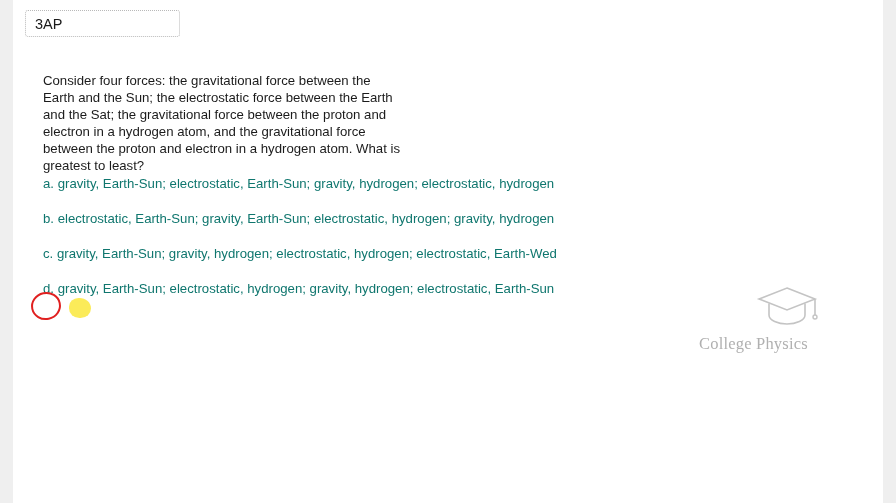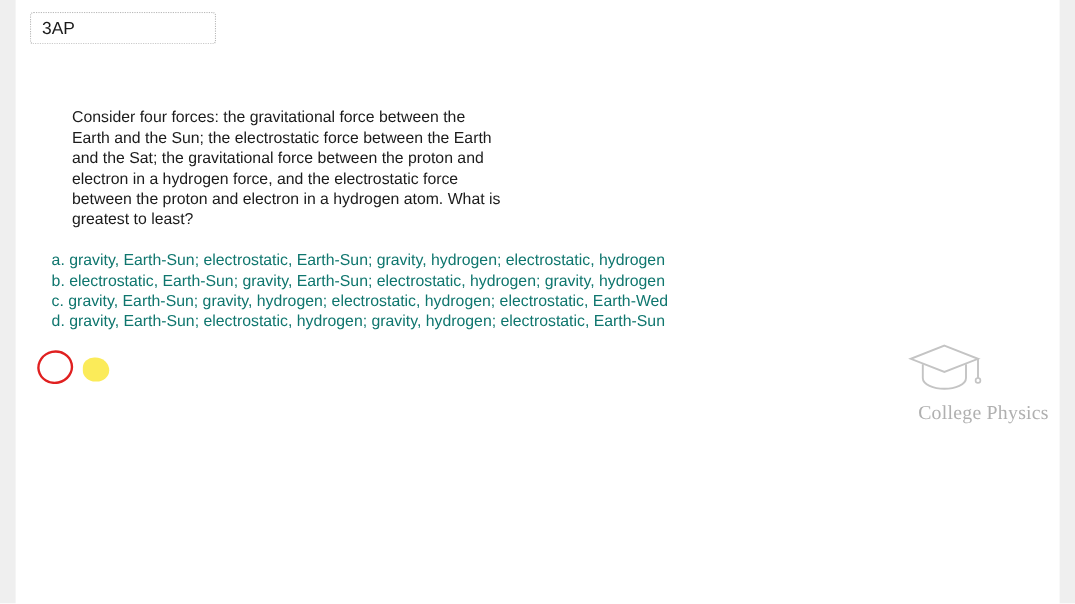--- a/index.html
+++ b/index.html
@@ -57,35 +57,35 @@
     position: absolute;
     left: 43px;
     top: 72px;
     width: 700px;
   }
   .stem {
     font-size: 13.2px;
     line-height: 17px;
     color: #1b1b1b;
     width: 365px;
-    margin: 17px;
+    margin: 0;
   }
   .stem div { white-space: nowrap; }
 
   .choices {
     margin-top: 1px;
   }
   .choice {
     font-size: 13.2px;
     line-height: 17px;
     color: #0f766e;
     white-space: nowrap;
     position: relative;
   }
-  .choice.spaced { }
+  .choice.spaced { margin-top: 18px; }
 
   
   .circle-mark {
     position: absolute;
     left: 31px;
     top: 292px;
     width: 26px;
     height: 24px;
     border: 2px solid #e02020;
     border-radius: 50%;
@@ -103,21 +103,21 @@
     border-radius: 45% 55% 50% 50%;
     opacity: 0.92;
     pointer-events: none;
   }
 
   .logo {
     position: absolute;
     right: 22px;
     bottom: 14px;
     width: 175px;
-    text-align: right;
+    text-align: left;
     color: #b2b2b2;
   }
   .logo .cap {
     display: block;
     margin: 0 auto 4px auto;
     width: 64px;
     height: 48px;
   }
   .logo .name {
     font-size: 16.5px;
@@ -143,21 +143,21 @@
 
   <div class="label-box">
     <span>3AP</span>
   </div>
 
   <div class="content">
     <div class="stem">
       <div>Consider four forces: the gravitational force between the</div>
       <div>Earth and the Sun; the electrostatic force between the Earth</div>
       <div>and the Sat; the gravitational force between the proton and</div>
-      <div>electron in a hydrogen force, and the electrostatic force</div>
+      <div>electron in a hydrogen atom, and the gravitational force</div>
       <div>between the proton and electron in a hydrogen atom. What is</div>
       <div>greatest to least?</div>
     </div>
 
     <div class="choices">
       <div class="choice">a. gravity, Earth-Sun; electrostatic, Earth-Sun; gravity, hydrogen; electrostatic, hydrogen</div>
       <div class="choice spaced">b. electrostatic, Earth-Sun; gravity, Earth-Sun; electrostatic, hydrogen; gravity, hydrogen</div>
       <div class="choice spaced">c. gravity, Earth-Sun; gravity, hydrogen; electrostatic, hydrogen; electrostatic, Earth-Wed</div>
       <div class="choice spaced">d. gravity, Earth-Sun; electrostatic, hydrogen; gravity, hydrogen; electrostatic, Earth-Sun</div>
     </div>

